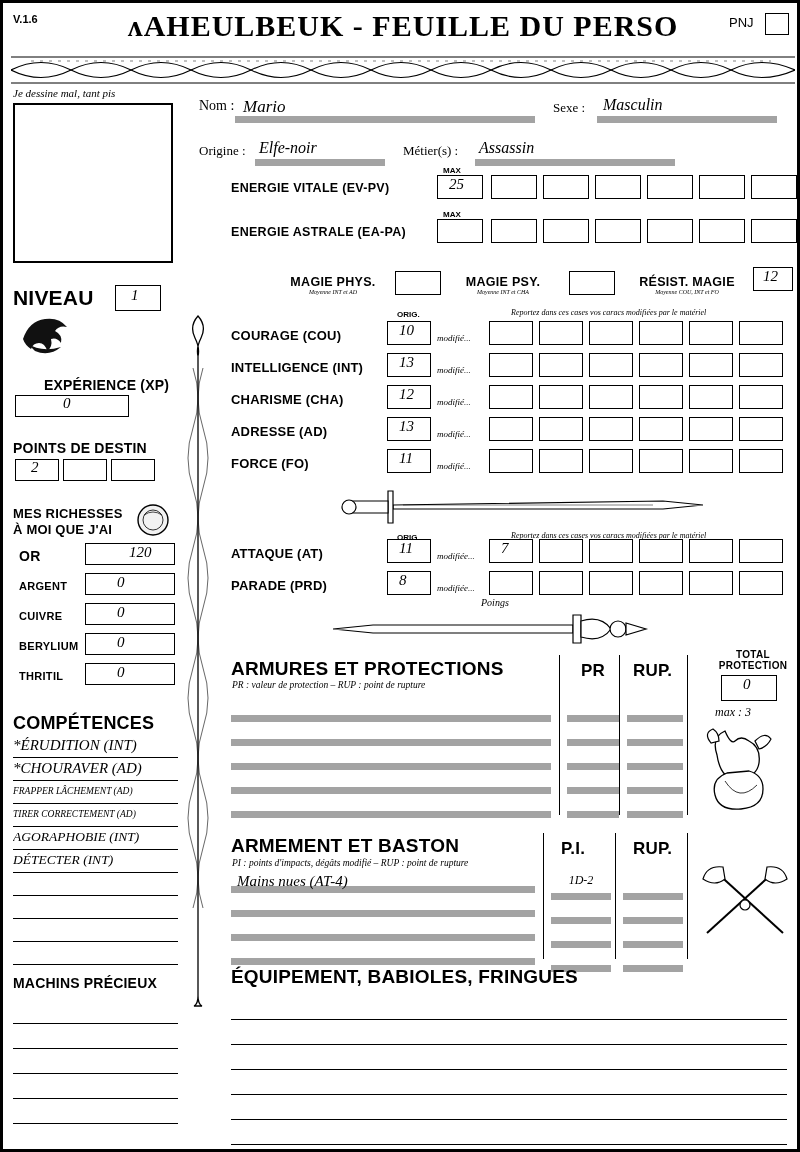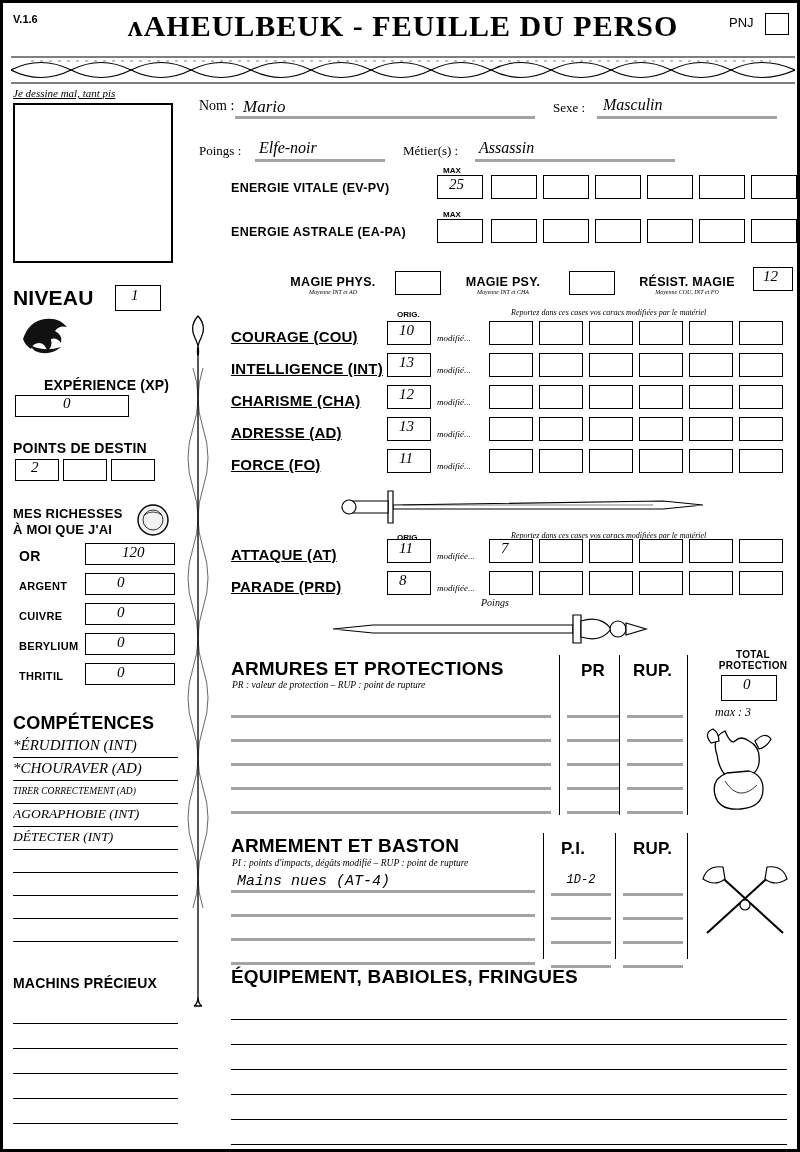--- a/index.html
+++ b/index.html
@@ -2,28 +2,28 @@
 <html><head>
 <meta charset="utf-8">
 <style>
   html,body{margin:0;padding:0;background:#fff;}
   body{width:800px;height:1152px;font-family:"Liberation Sans",sans-serif;color:#000;}
   .sheet{position:relative;width:800px;height:1152px;box-sizing:border-box;border:3px solid #000;overflow:hidden;background:#fff;}
   .abs{position:absolute;}
   .serif{font-family:"Liberation Serif",serif;}
   .ital{font-style:italic;}
   .hand{font-family:"Liberation Serif",serif;font-style:italic;font-size:15px;}
-  .line{border-bottom:3px solid #a3a3a3;font-family:Liberation Mono, monospace;}
+  .line{border-bottom:7px solid #a3a3a3;}
   .box{border:1.5px solid #000;background:#fff;box-sizing:border-box;}
   .cellrow{display:flex;gap:6px;}
   .cell{width:46px;height:24px;border:1.5px solid #000;box-sizing:border-box;}
   .lbl{font-weight:bold;letter-spacing:.3px;}
   .xtiny{font-size:6px;}
   .title{font-family:"Liberation Serif",serif;font-weight:bold;}
-  .statlbl{font-weight:bold;font-size:15px;letter-spacing:.2px;text-decoration:underline;}
+  .statlbl{font-weight:bold;font-size:13px;letter-spacing:.2px;}
   .modif{font-family:"Liberation Serif",serif;font-style:italic;font-size:9px;}
   .orig{font-weight:bold;font-size:8px;}
   .sectionhead{font-weight:bold;font-size:17px;letter-spacing:.2px;}
   .comp-line{font-family:"Liberation Serif",serif;font-style:italic;border-bottom:1px solid #000;}
   .filler{border-bottom:1px solid #000;}
 </style>
 </head>
 <body>
 
 <div class="sheet">
@@ -38,34 +38,34 @@
   <div class="abs box" style="left:762px;top:10px;width:24px;height:22px;"></div>
 
   <svg class="abs" style="left:8px;top:52px;" width="784" height="30">
     <line x1="0" y1="2" x2="784" y2="2" stroke="#000" stroke-width="1"></line>
     <line x1="0" y1="28" x2="784" y2="28" stroke="#000" stroke-width="1"></line>
     <path d="M0 15 Q 30 0 60 15 T 120 15 T 180 15 T 240 15 T 300 15 T 360 15 T 420 15 T 480 15 T 540 15 T 600 15 T 660 15 T 720 15 T 784 15" fill="none" stroke="#000" stroke-width="1.2"></path>
     <path d="M0 15 Q 30 30 60 15 T 120 15 T 180 15 T 240 15 T 300 15 T 360 15 T 420 15 T 480 15 T 540 15 T 600 15 T 660 15 T 720 15 T 784 15" fill="none" stroke="#000" stroke-width="1.2"></path>
     <path d="M20 6 L 760 6" stroke="#000" stroke-width="0.5" stroke-dasharray="3 6"></path>
   </svg>
 
-  <div class="abs serif ital" style="left:10px;top:84px;font-size:11px;text-decoration:underline;">Je dessine mal, tant pis</div>
+  <div class="abs serif ital" style="left:10px;top:84px;font-size:11px;">Je dessine mal, tant pis</div>
   <div class="abs box" style="left:10px;top:100px;width:160px;height:160px;border-width:2px;"></div>
 
   <div class="abs" style="left:196px;top:94px;font-size:14px;" class2="serif">
     <span class="serif">Nom :</span>
   </div>
   <div class="abs line" style="left:232px;top:113px;width:300px;"></div>
   <div class="abs hand" style="left:240px;top:94px;font-size:17px;">Mario</div>
 
   <div class="abs serif" style="left:550px;top:97px;font-size:13px;">Sexe :</div>
   <div class="abs line" style="left:594px;top:113px;width:180px;"></div>
   <div class="abs hand" style="left:600px;top:93px;font-size:16px;">Masculin</div>
 
-  <div class="abs serif" style="left:196px;top:140px;font-size:13px;">Poings :</div>
+  <div class="abs serif" style="left:196px;top:140px;font-size:13px;">Origine :</div>
   <div class="abs line" style="left:252px;top:156px;width:130px;"></div>
   <div class="abs hand" style="left:256px;top:136px;font-size:16px;">Elfe-noir</div>
 
   <div class="abs serif" style="left:400px;top:140px;font-size:13px;">Métier(s) :</div>
   <div class="abs line" style="left:472px;top:156px;width:200px;"></div>
   <div class="abs hand" style="left:476px;top:136px;font-size:16px;">Assassin</div>
 
   <div class="abs lbl" style="left:228px;top:178px;font-size:12.5px;">ENERGIE VITALE (EV-PV)</div>
   <div class="abs orig" style="left:440px;top:163px;">MAX</div>
   <div class="abs box" style="left:434px;top:172px;width:46px;height:24px;"></div>
@@ -246,21 +246,21 @@
   <svg class="abs" style="left:133px;top:500px;" width="34" height="34">
     <circle cx="17" cy="17" r="15" fill="#f2f2f2" stroke="#000" stroke-width="1.4"></circle>
     <circle cx="17" cy="17" r="10" fill="none" stroke="#000" stroke-width="0.8"></circle>
     <path d="M8 12 q 9 -6 18 0" fill="none" stroke="#000" stroke-width="0.7"></path>
   </svg>
 
   <div class="abs" id="money-list" style="left:10px;top:540px;width:165px;">
       <div style="position: relative; height: 30px;">
         <div class="abs lbl" style="left:6px;top:5px;font-size:14px;">OR</div>
         <div class="abs box" style="left:72px;top:0;width:90px;height:22px;"></div>
-        <div class="abs hand" style="left:109px;top:1px;">120</div>
+        <div class="abs hand" style="left:116px;top:1px;">120</div>
       </div>
       <div style="position: relative; height: 30px;">
         <div class="abs lbl" style="left:6px;top:7px;font-size:11px;">ARGENT</div>
         <div class="abs box" style="left:72px;top:0;width:90px;height:22px;"></div>
         <div class="abs hand" style="left:104px;top:1px;">0</div>
       </div>
       <div style="position: relative; height: 30px;">
         <div class="abs lbl" style="left:6px;top:7px;font-size:11px;">CUIVRE</div>
         <div class="abs box" style="left:72px;top:0;width:90px;height:22px;"></div>
         <div class="abs hand" style="left:104px;top:1px;">0</div>
@@ -274,20 +274,21 @@
         <div class="abs lbl" style="left:6px;top:7px;font-size:11px;">THRITIL</div>
         <div class="abs box" style="left:72px;top:0;width:90px;height:22px;"></div>
         <div class="abs hand" style="left:104px;top:1px;">0</div>
       </div>
     </div>
 
   <div class="abs sectionhead" style="left:10px;top:710px;font-size:18px;">COMPÉTENCES</div>
   <div class="abs" id="competences-list" style="left:10px;top:732px;width:165px;">
       <div class="comp-line" style="height: 22px; line-height: 20px; font-size: 15px; white-space: nowrap; overflow: hidden;">*ÉRUDITION (INT)</div>
       <div class="comp-line" style="height: 22px; line-height: 20px; font-size: 15px; white-space: nowrap; overflow: hidden;">*CHOURAVER (AD)</div>
+      <div class="comp-line" style="height: 22px; line-height: 20px; font-size: 9.5px; white-space: nowrap; overflow: hidden;">FRAPPER LÂCHEMENT (AD)</div>
       <div class="comp-line" style="height: 22px; line-height: 20px; font-size: 9.5px; white-space: nowrap; overflow: hidden;">TIRER CORRECTEMENT (AD)</div>
       <div class="comp-line" style="height: 22px; line-height: 20px; font-size: 13.5px; white-space: nowrap; overflow: hidden;">AGORAPHOBIE (INT)</div>
       <div class="comp-line" style="height: 22px; line-height: 20px; font-size: 13.5px; white-space: nowrap; overflow: hidden;">DÉTECTER (INT)</div>
       <div class="comp-line" style="height: 22px; line-height: 20px; font-size: 13.5px; white-space: nowrap; overflow: hidden;"></div>
       <div class="comp-line" style="height: 22px; line-height: 20px; font-size: 13.5px; white-space: nowrap; overflow: hidden;"></div>
       <div class="comp-line" style="height: 22px; line-height: 20px; font-size: 13.5px; white-space: nowrap; overflow: hidden;"></div>
       <div class="comp-line" style="height: 22px; line-height: 20px; font-size: 13.5px; white-space: nowrap; overflow: hidden;"></div>
     </div>
 
   <div class="abs sectionhead" style="left:10px;top:972px;font-size:14px;">MACHINS PRÉCIEUX</div>

